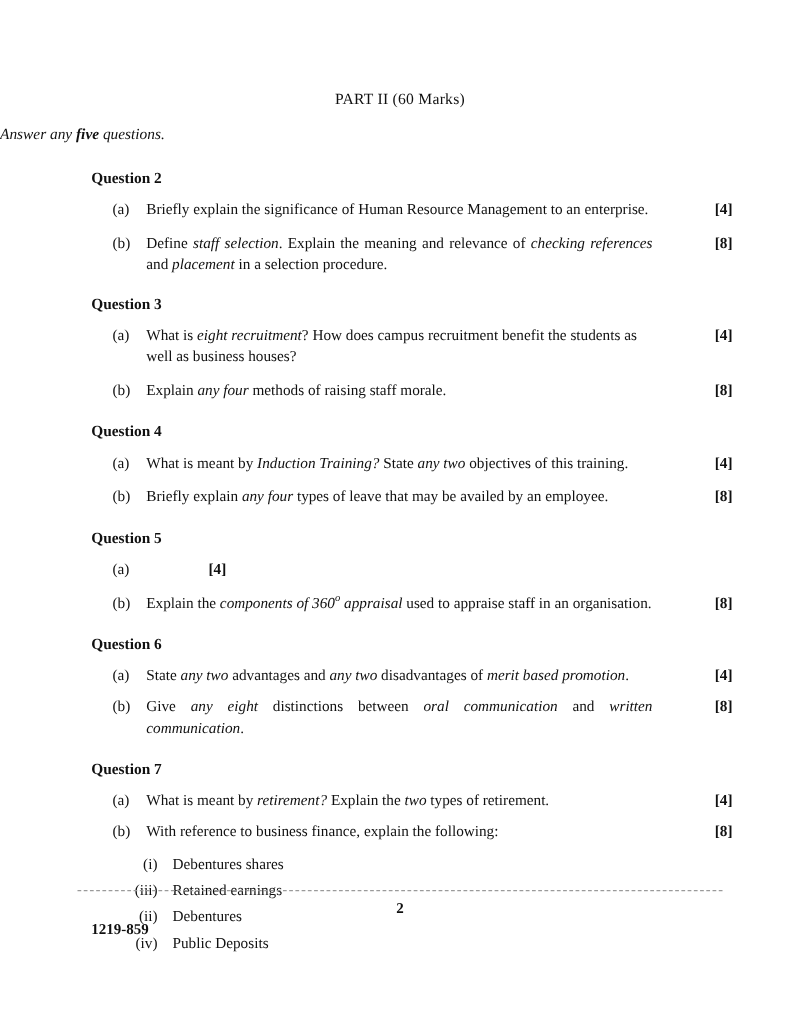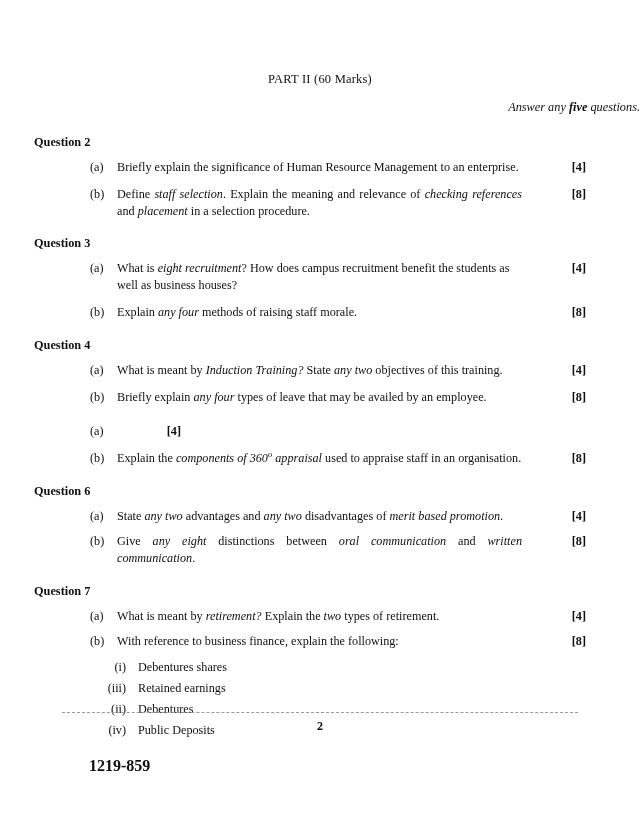--- a/index.html
+++ b/index.html
@@ -27,36 +27,36 @@
   
   .part-title {
     text-align: center;
     font-weight: normal;
     font-size: 12.5px;
     letter-spacing: 0.2px;
     margin: 0;
     padding-top: 72px;
   }
   .answer-line {
-    text-align: right;
+    text-align: left;
     font-style: italic;
     font-size: 12.3px;
     margin: 0;
     padding-top: 13px;
   }
   .answer-line b { font-weight: bold; font-style: italic; }
 
   
   .qblock { margin-top: 0; }
 
   .qheading {
     font-weight: bold;
     font-size: 12.3px;
     margin: 0;
-    padding-left: 34px;
+    padding-left: 73px;
   }
 
   .part-row {
     display: flex;
     align-items: flex-start;
     padding-left: 90px;
     padding-right: 0;
   }
   .part-label {
     flex: 0 0 27px;
@@ -114,24 +114,23 @@
   }
   .page-num {
     text-align: center;
     font-weight: bold;
     font-size: 12px;
     padding-top: 6px;
   }
   .paper-code {
     position: absolute;
     left: 73px;
-    top: 45px;
-    font-weight: bold;
-    font-size: 16px;
-    margin-left: 16px;
+    top: 24px;
+    font-weight: bold;
+    font-size: 12px;
   }
 </style>
 </head>
 <body>
 
 <div class="page">
 
   <div class="part-title">PART II (60 Marks)</div>
 
   <div class="answer-line">
@@ -174,20 +173,21 @@
       <div class="marks">[4]</div>
     </div>
     <div class="part-row" style="margin-top:10px;">
       <div class="part-label">(b)</div>
       <div class="part-body">Briefly explain <i>any four</i> types of leave that may be availed by an employee.</div>
       <div class="marks">[8]</div>
     </div>
   </div>
 
   <div class="qblock" style="margin-top:17px;">
+    <div class="qheading">Question 5</div>
     <div class="part-row" style="margin-top:9px;">
       <div class="part-label">(a)</div>
       <div class="marks">[4]</div>
     </div>
     <div class="part-row" style="margin-top:10px;">
       <div class="part-label">(b)</div>
       <div class="part-body justify">Explain the <i>components of 360<span class="deg">o</span> appraisal</i> used to appraise staff in an organisation.</div>
       <div class="marks">[8]</div>
     </div>
   </div>

